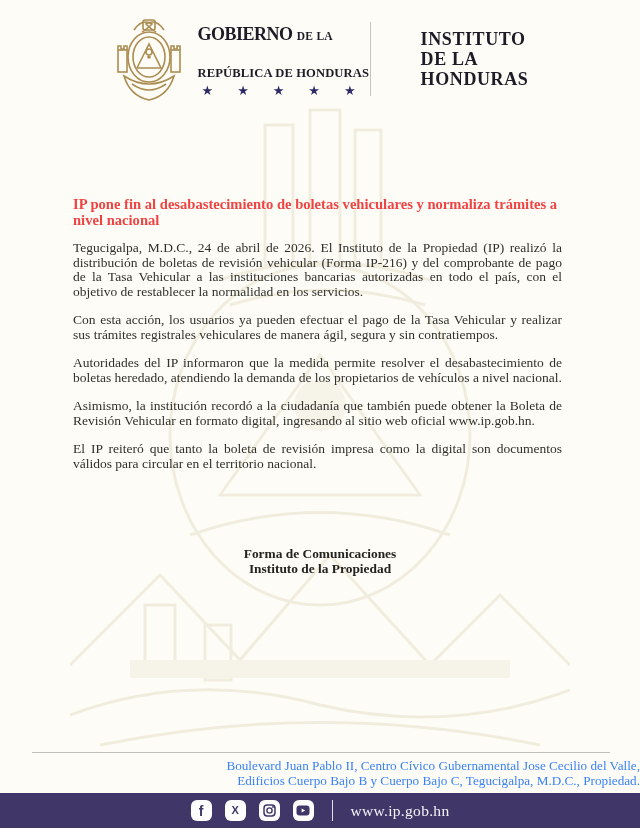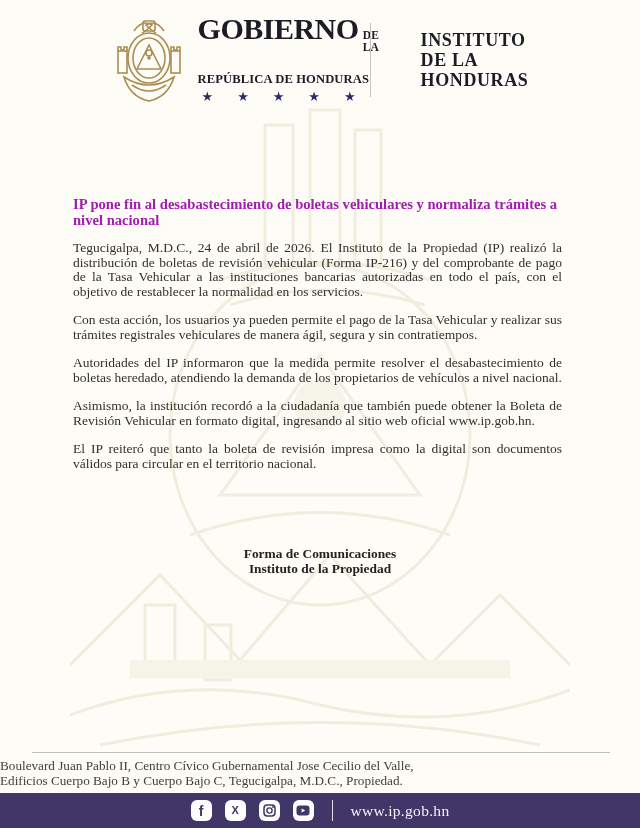--- a/index.html
+++ b/index.html
@@ -9,34 +9,34 @@
     font-family:"Liberation Serif","DejaVu Serif",serif;
     color:#2b2a28;
   }
   
   .watermark{position:absolute;top:105px;left:70px;width:500px;height:650px;opacity:.55;pointer-events:none;}
   
   .header{position:absolute;top:16px;left:0;right:0;display:flex;justify-content:center;align-items:center;}
   .coat{flex:0 0 auto;margin-right:12px;}
   .gov-block{width:162px;color:#1d1c26;}
   .gov-line1{display:flex;align-items:baseline;}
-  .gov-name{font-weight:bold;font-size:30px;letter-spacing:-.5px;line-height:26px;}
+  .gov-name{font-weight:bold;font-size:18px;letter-spacing:-.5px;line-height:26px;}
   .gov-dela{font-weight:bold;font-size:11.5px;margin-left:4px;letter-spacing:.3px;}
   .gov-sub{font-weight:bold;font-size:12.6px;letter-spacing:.1px;margin-top:19px;white-space:nowrap;}
   .stars{display:flex;justify-content:space-between;padding:2px 4px 0 4px;font-size:13px;color:#2e2a66;font-family:"DejaVu Sans",sans-serif;}
   .hdr-divider{width:1px;height:74px;background:#c6c4bf;margin:0 14px 0 10px;}
   .inst-block{font-weight:bold;font-size:18px;line-height:20px;letter-spacing:.6px;color:#1d1c26;margin-left:36px;}
   
   .content{position:absolute;top:197px;left:73px;width:493px;}
-  .article-title{font-weight:bold;font-size:14.6px;line-height:15.6px;margin:0 0 13px 0;color:#a21caf;}
+  .article-title{font-weight:bold;font-size:14.6px;line-height:15.6px;margin:0 0 13px 0;color:#ef4444;}
   .content p{font-size:13.5px;line-height:14.5px;margin:0 4px 14px 0;text-align:justify;color:#30302c;}
   .signature{position:absolute;top:546px;left:0;right:0;text-align:center;font-weight:bold;font-size:13.4px;line-height:15px;color:#24231f;}
   
   .footer-rule{position:absolute;top:752px;left:32px;right:30px;height:1px;background:#c3c0ba;}
-  .address{position:absolute;top:759px;left:0;right:0;text-align:left;font-size:13.2px;line-height:14.8px;color:#404040;}
+  .address{position:absolute;top:759px;left:0;right:0;text-align:right;font-size:13.2px;line-height:14.8px;color:#3b82f6;}
   .bottom-bar{position:absolute;left:0;right:0;top:793px;height:35px;background:#403768;display:flex;align-items:center;justify-content:center;}
   .social-row{display:flex;align-items:center;gap:13px;}
   .tile{width:21px;height:21px;border-radius:6px;background:#fdfdfd;display:flex;align-items:center;justify-content:center;cursor:pointer;}
   .glyph-f{font-family:"Liberation Sans",sans-serif;font-weight:bold;font-size:14px;color:#403768;line-height:1;margin-top:1px;}
   .glyph-x{font-family:"Liberation Sans",sans-serif;font-weight:bold;font-size:11px;color:#403768;line-height:1;}
   .bar-divider{width:1px;height:21px;background:rgba(255,255,255,.85);margin:0 18px;}
   .site{color:#f5f3f9;font-size:15.5px;letter-spacing:.3px;cursor:pointer;}
 </style>
 </head>
 <body>
@@ -113,21 +113,21 @@
   <div class="inst-block">
     <div>INSTITUTO</div>
     <div>DE LA</div>
     <div>HONDURAS</div>
   </div>
 </div>
 
 <div class="content">
   <h1 class="article-title">IP pone fin al desabastecimiento de boletas vehiculares y normaliza trámites a nivel nacional</h1>
   <p>Tegucigalpa, M.D.C., 24 de abril de 2026. El Instituto de la Propiedad (IP) realizó la distribución de boletas de revisión vehicular (Forma IP-216) y del comprobante de pago de la Tasa Vehicular a las instituciones bancarias autorizadas en todo el país, con el objetivo de restablecer la normalidad en los servicios.</p>
-  <p>Con esta acción, los usuarios ya pueden permite el pago de la Tasa Vehicular y realizar sus trámites registrales vehiculares de manera ágil, segura y sin contratiempos.</p>
+  <p>Con esta acción, los usuarios ya pueden efectuar el pago de la Tasa Vehicular y realizar sus trámites registrales vehiculares de manera ágil, segura y sin contratiempos.</p>
   <p>Autoridades del IP informaron que la medida permite resolver el desabastecimiento de boletas heredado, atendiendo la demanda de los propietarios de vehículos a nivel nacional.</p>
   <p>Asimismo, la institución recordó a la ciudadanía que también puede obtener la Boleta de Revisión Vehicular en formato digital, ingresando al sitio web oficial www.ip.gob.hn.</p>
   <p>El IP reiteró que tanto la boleta de revisión impresa como la digital son documentos válidos para circular en el territorio nacional.</p>
 </div>
 
 <div class="signature">
   <div>Forma de Comunicaciones</div>
   <div>Instituto de la Propiedad</div>
 </div>
 

